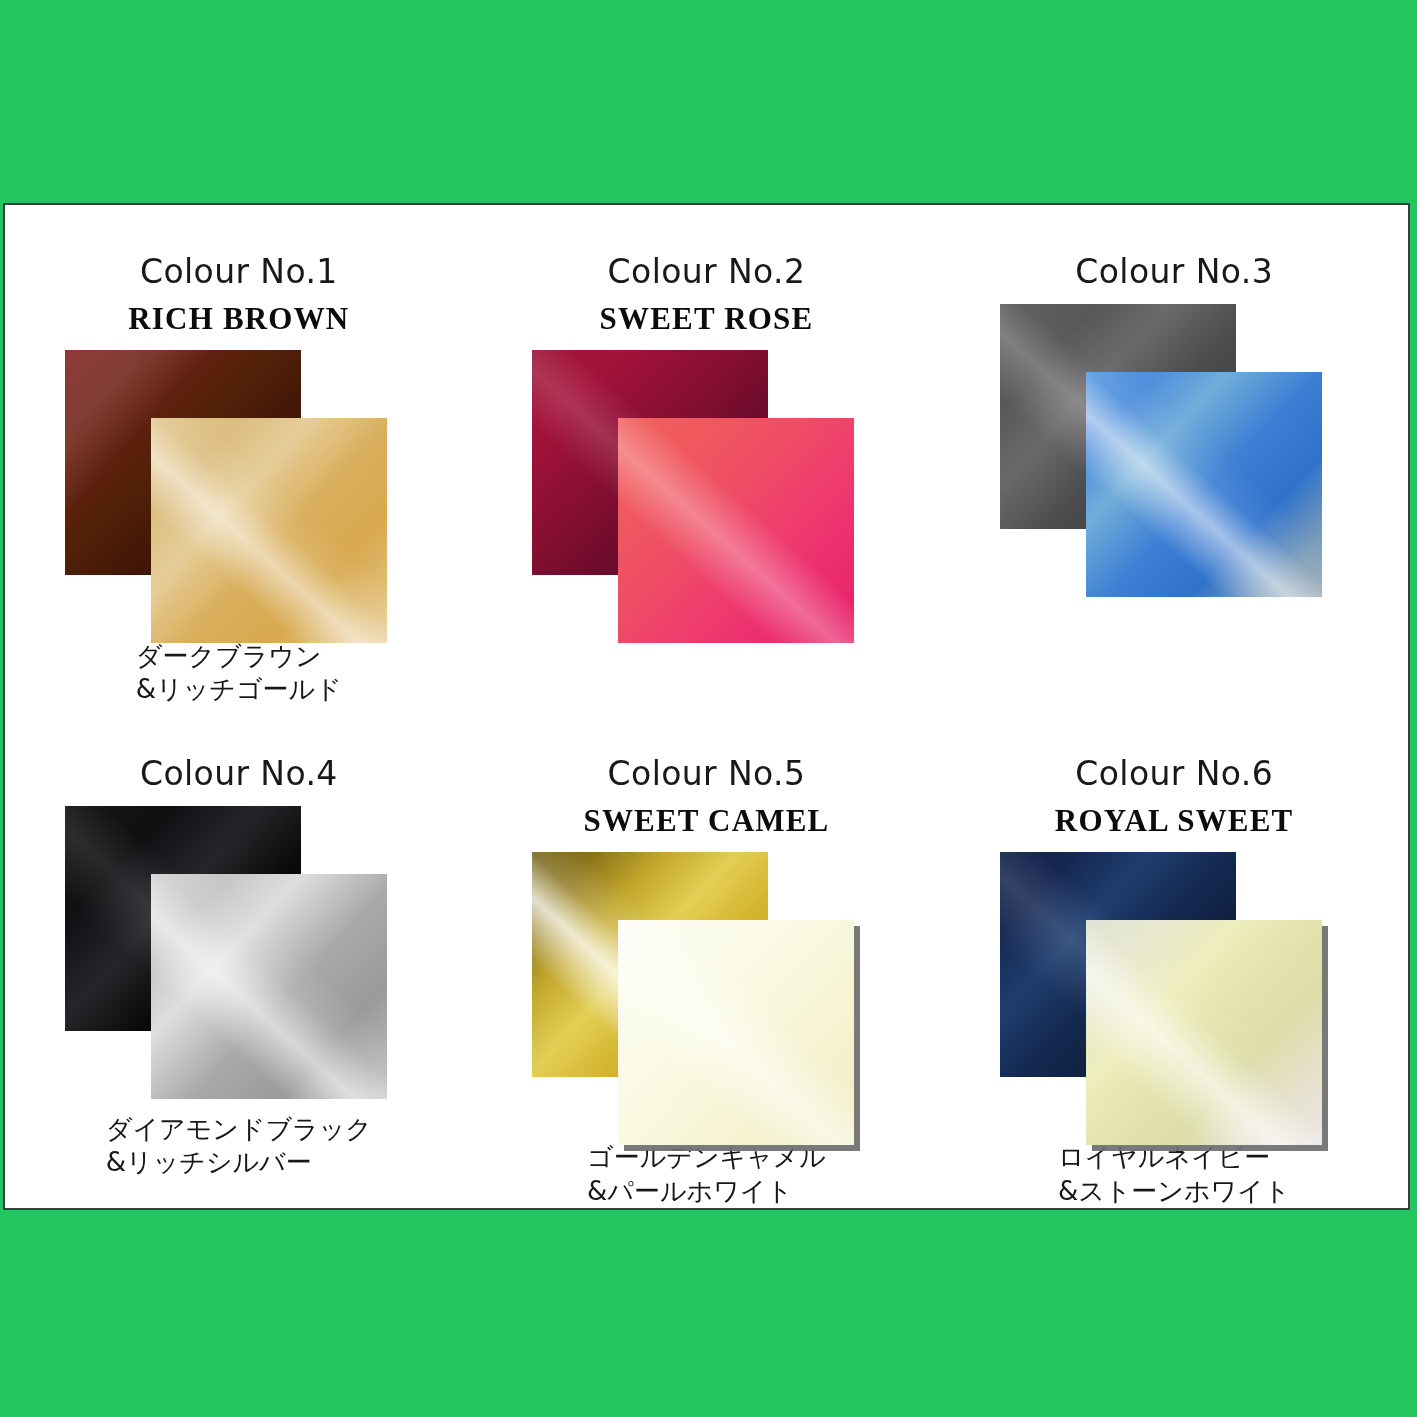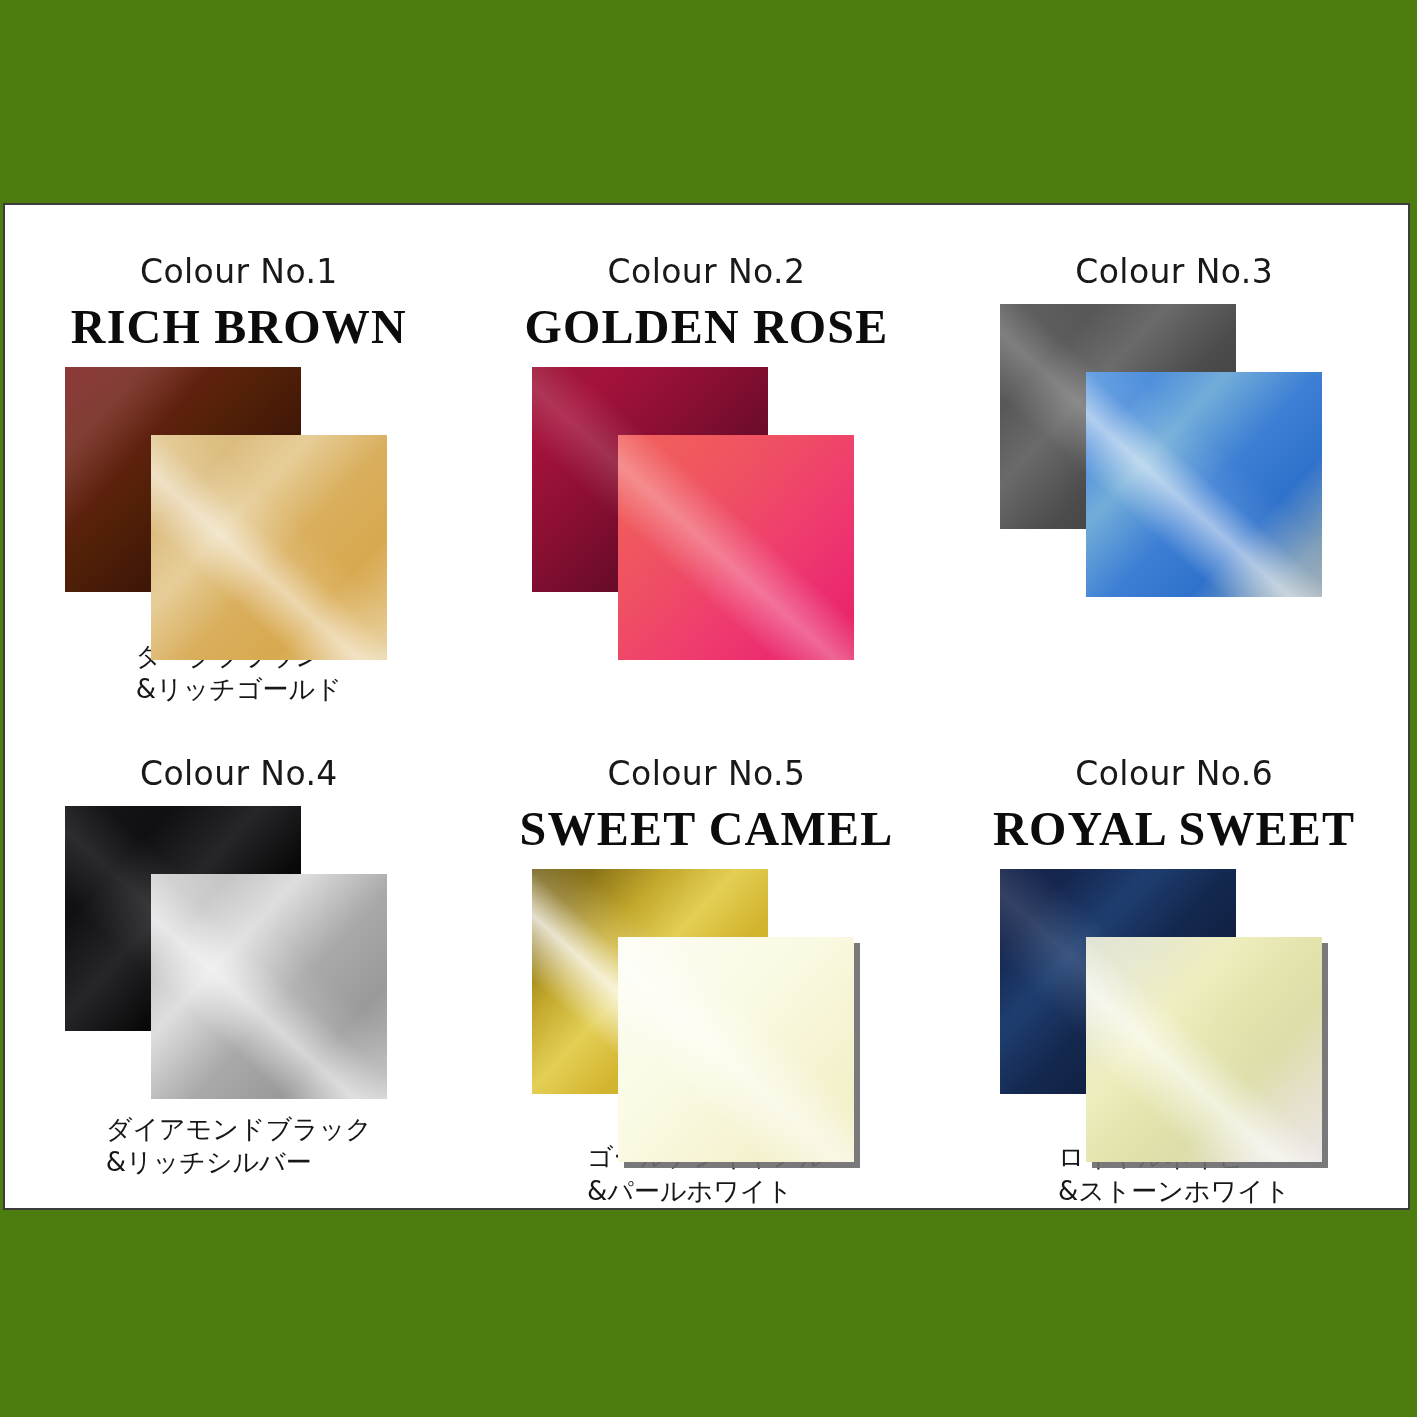--- a/index.html
+++ b/index.html
@@ -13,21 +13,21 @@
     height: 1417px;
     font-family: "Liberation Sans", "DejaVu Sans", sans-serif;
     -webkit-font-smoothing: antialiased;
     overflow: hidden;
   }
 
   #canvas {
     position: relative;
     width: 1417px;
     height: 1417px;
-    background: #4d7c0f;
+    background: #22c55e;
   }
 
   
   #frame {
     position: absolute;
     left: 3px;
     top: 203px;
     width: 1407px;
     height: 1007px;
     border: 2px solid #3c3c3e;
@@ -66,21 +66,21 @@
     font-size: 33px;
     font-weight: 400;
     letter-spacing: 0.4px;
     color: #19191b;
     margin-top: 50px;
     line-height: 1;
   }
 
   .colour-name {
     font-family: "Liberation Serif", "DejaVu Serif", serif;
-    font-size: 48px;
+    font-size: 31px;
     font-weight: 700;
     letter-spacing: 1.2px;
     color: #0c0c0e;
     margin-top: 15px;
     line-height: 1;
     white-space: nowrap;
   }
 
   
   .swatch-stack {
@@ -349,21 +349,21 @@
         <div class="swatch front f-rich-gold" title="リッチゴールド"></div>
       </div>
       <div class="caption">ダークブラウン
 &amp;リッチゴールド</div>
     </div>
   </div>
 
   <div class="cell">
     <div class="cell-inner">
       <div class="colour-no">Colour No.2</div>
-      <div class="colour-name">GOLDEN ROSE</div>
+      <div class="colour-name">SWEET ROSE</div>
       <div class="swatch-stack">
         <div class="swatch back f-wine-red" title="ワインレッド"></div>
         <div class="swatch front f-rose-pink" title="ローズピンク"></div>
       </div>
     </div>
   </div>
 
   <div class="cell">
     <div class="cell-inner">
       <div class="colour-no">Colour No.3</div>

